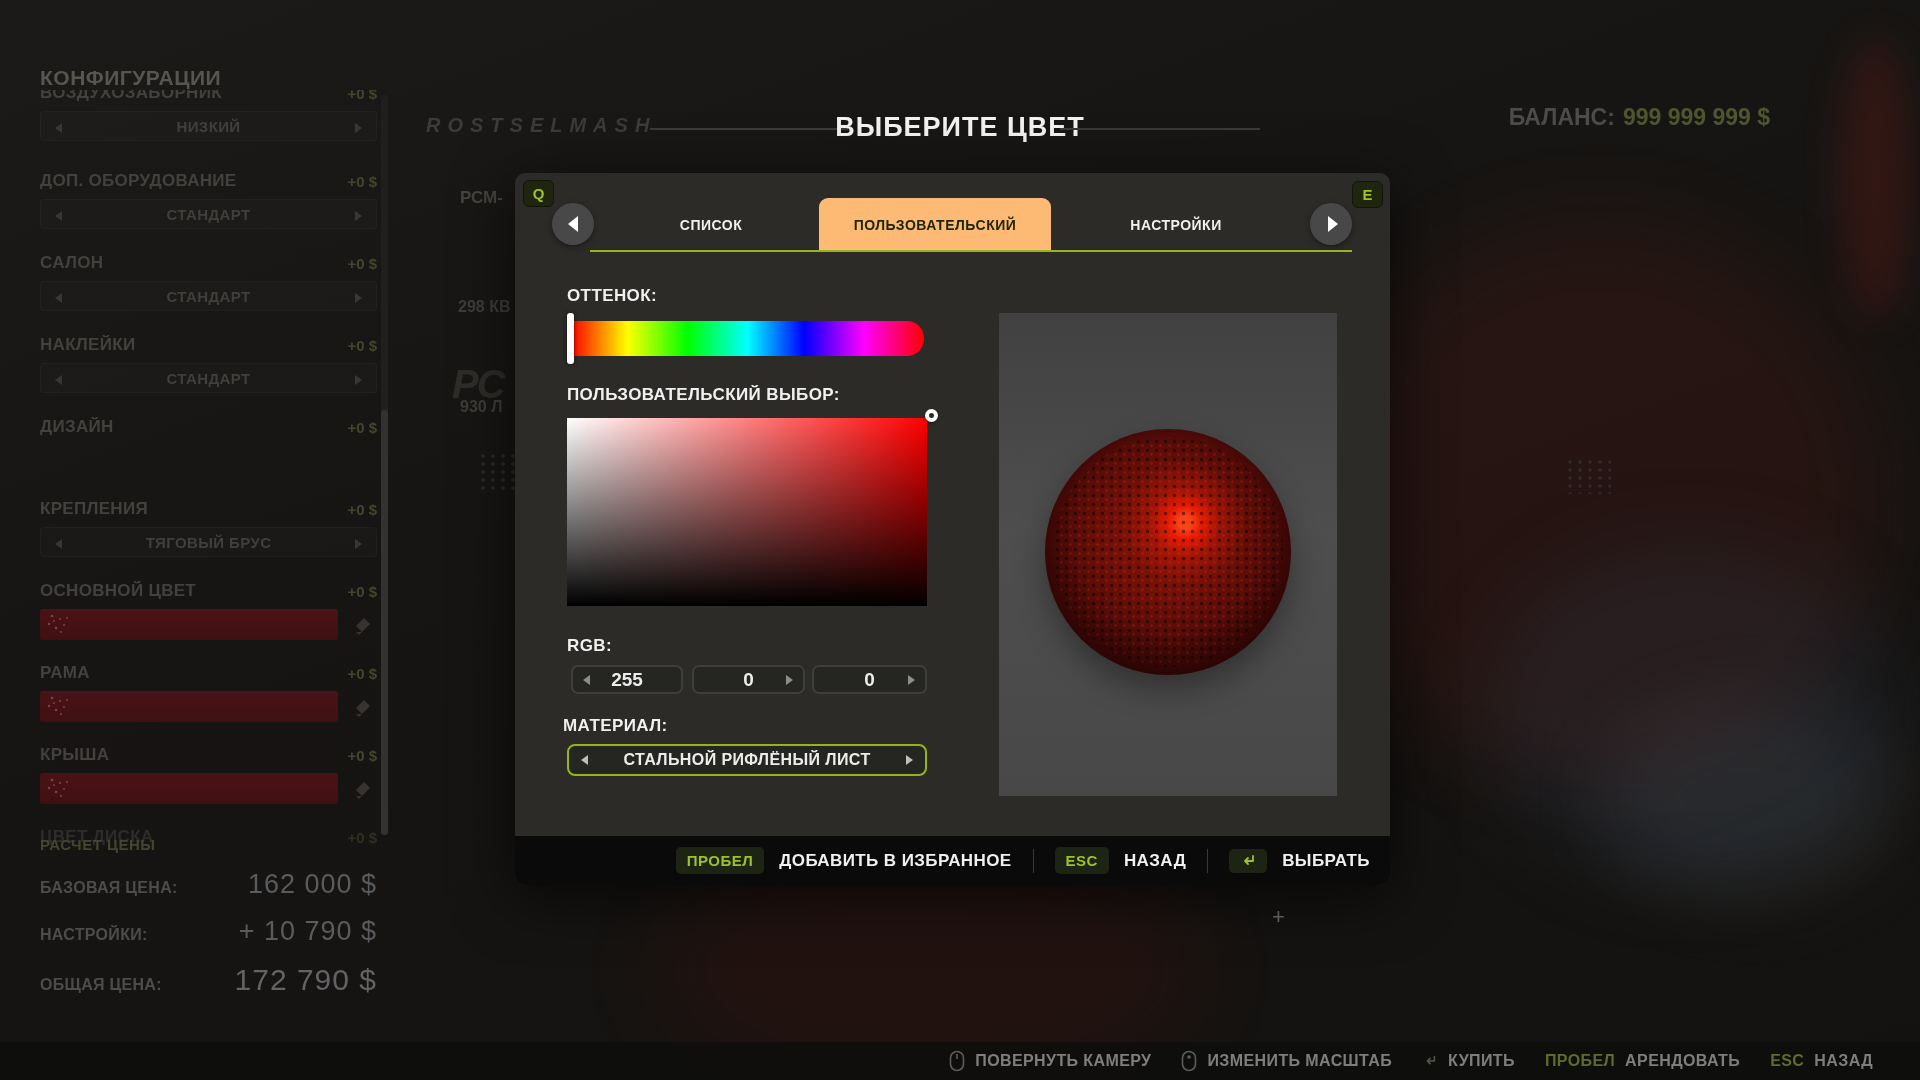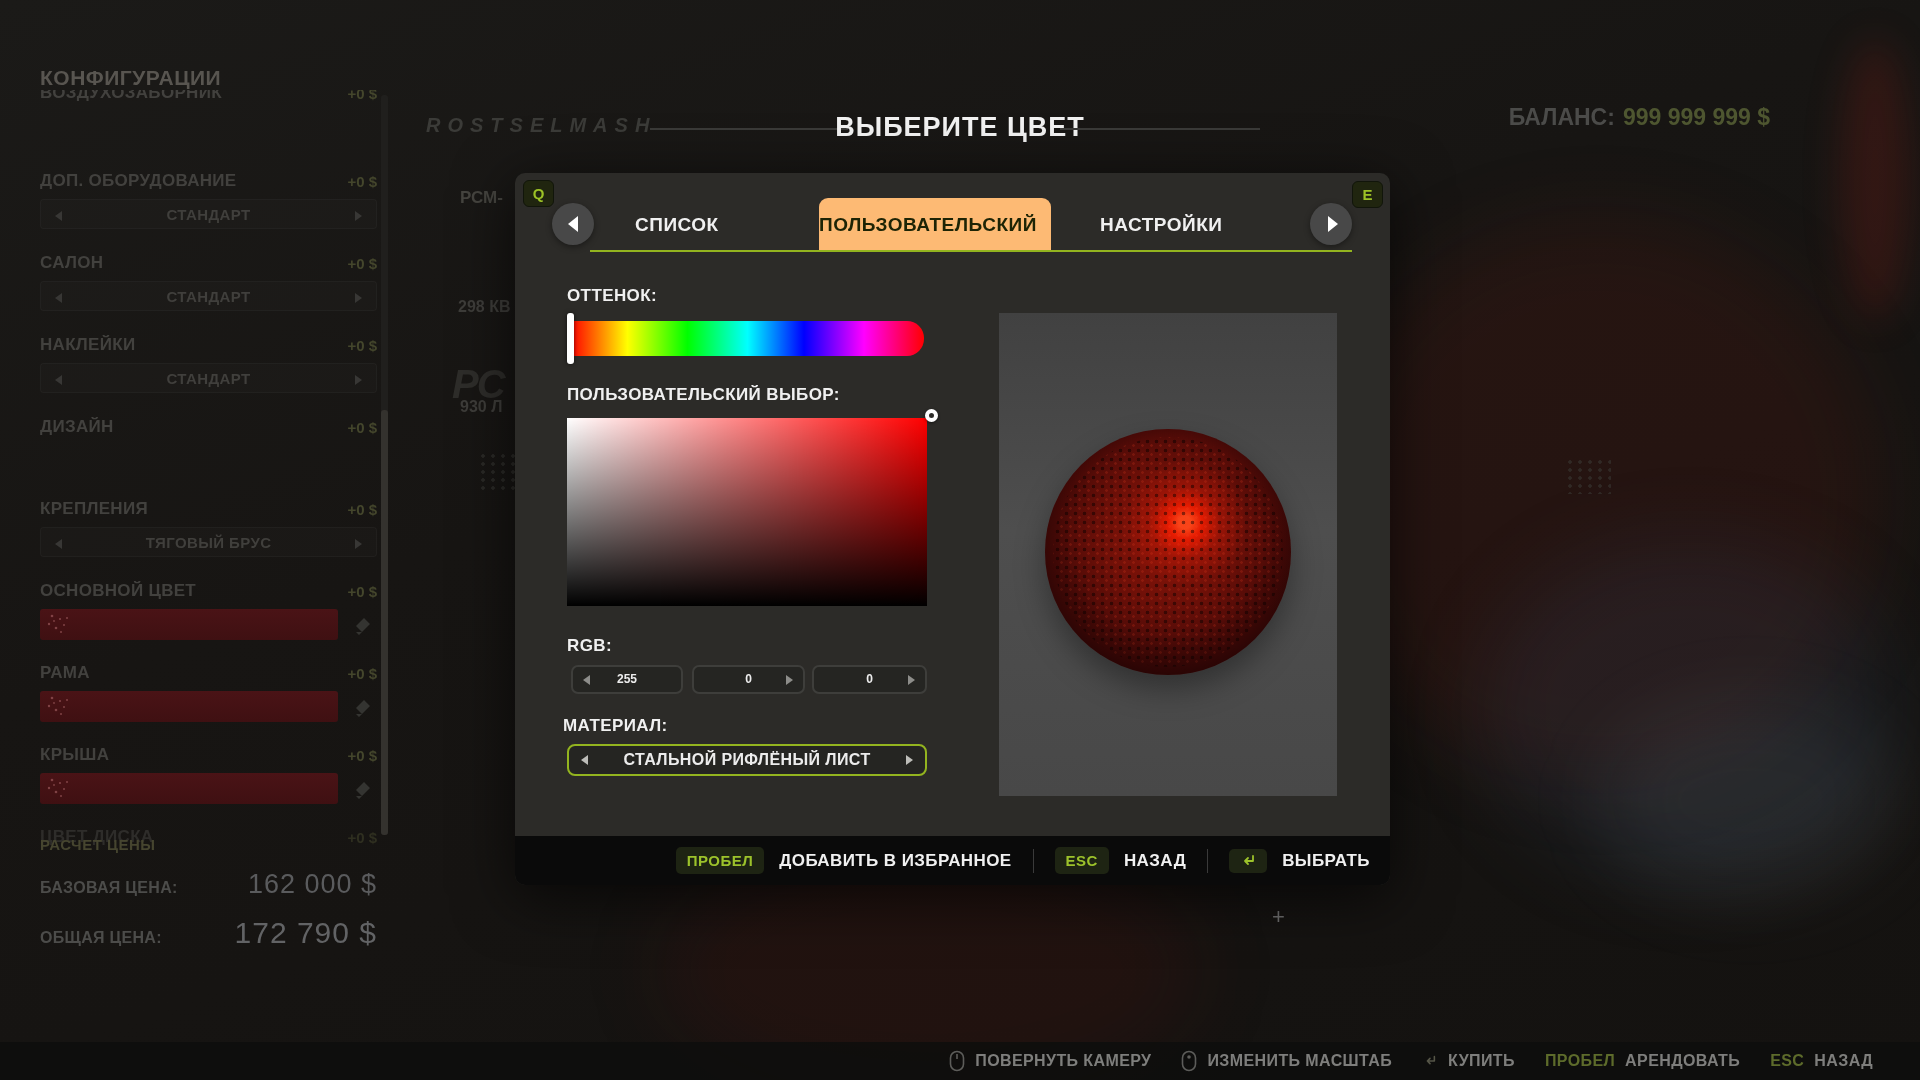--- a/index.html
+++ b/index.html
@@ -51,40 +51,40 @@
   .dialog{left:515px;top:173px;width:875px;height:712px;background:#2c2b28;border-radius:10px;
           box-shadow:0 12px 60px rgba(0,0,0,.65);}
   .hotkey{position:absolute;width:31px;height:27px;background:#20250f;border:1px solid #11150a;
           border-radius:6px;color:#9cc226;font-size:15px;font-weight:bold;text-align:center;
           line-height:26px;}
   .nav-circle{position:absolute;width:42px;height:42px;border-radius:50%;background:#484848;
               box-shadow:0 2px 6px rgba(0,0,0,.4);}
   .nav-circle .tri{position:absolute;top:13px;}
   .nc-l{left:16px;border-width:8px 10px 8px 0;border-color:transparent #fff transparent transparent;}
   .nc-r{left:18px;border-width:8px 0 8px 10px;border-color:transparent transparent transparent #fff;}
-  .tab{position:absolute;top:25px;height:54px;line-height:54px;text-align:left;
-       font-size:19px;font-weight:bold;color:#f0f0f0;letter-spacing:.5px;cursor:pointer;}
+  .tab{position:absolute;top:25px;height:54px;line-height:54px;text-align:center;
+       font-size:14px;font-weight:bold;color:#f0f0f0;letter-spacing:.5px;cursor:pointer;}
   .tab.active{background:#fdba74;color:#1d2405;border-radius:9px 9px 0 0;}
   .tab-underline{position:absolute;left:75px;top:77px;width:762px;height:2px;background:#93b41f;}
   .fld-label{position:absolute;font-size:17px;font-weight:bold;color:#f0f0f0;letter-spacing:.4px;}
   
   .hue-bar{position:absolute;left:56px;top:148px;width:353px;height:35px;border-radius:2px 17px 17px 2px;
            background:linear-gradient(to right,#ff0000 0%,#ffff00 16%,#00ff00 33%,#00ffff 50%,#0000ff 66%,#ff00ff 83%,#ff0000 100%);}
   .hue-cursor{position:absolute;left:-4px;top:-8px;width:7px;height:51px;background:#fff;border-radius:3px;
               box-shadow:0 0 4px rgba(0,0,0,.6);}
   
   .sv-box{position:absolute;left:52px;top:245px;width:360px;height:188px;
           background:linear-gradient(to top,#000,rgba(0,0,0,0) 100%),
                      linear-gradient(to right,#fff,rgba(255,255,255,0) 100%),#ff0000;}
   .sv-cursor{position:absolute;right:-11px;top:-9px;width:13px;height:13px;border-radius:50%;
              border:4px solid #fff;background:transparent;box-shadow:0 1px 3px rgba(0,0,0,.5);}
   
   .rgb-field{position:absolute;top:492px;height:29px;border:2px solid #3e3e3b;border-radius:7px;background:#252522;}
   .rgb-val{position:absolute;left:0;right:0;top:0;line-height:25px;text-align:center;color:#ececec;
-           font-size:12px;font-weight:bold;}
+           font-size:19px;font-weight:bold;}
   .st-l{position:absolute;left:10px;top:8px;border-width:5px 7px 5px 0;border-color:transparent #8d8d8a transparent transparent;}
   .st-r{position:absolute;right:10px;top:8px;border-width:5px 0 5px 7px;border-color:transparent transparent transparent #8d8d8a;}
   
   .mat-select{position:absolute;left:52px;top:571px;width:360px;height:32px;border:2px solid #93b41f;
               border-radius:8px;background:#252522;}
   .mat-val{position:absolute;left:0;right:0;top:0;line-height:28px;text-align:center;color:#ececec;
            font-size:16px;font-weight:bold;letter-spacing:.4px;}
   .mt-l{position:absolute;left:12px;top:9px;border-width:5px 7px 5px 0;border-color:transparent #bdbdb9 transparent transparent;}
   .mt-r{position:absolute;right:12px;top:9px;border-width:5px 0 5px 7px;border-color:transparent transparent transparent #bdbdb9;}
   
@@ -146,20 +146,25 @@
   <div class="abs modal-title">ВЫБЕРИТЕ ЦВЕТ</div>
   <div class="title-line" style="left:1060px;width:200px;"></div>
 
   <div class="abs sidebar">
 
     <div class="sb-group" style="top:2px;height:60px;overflow:hidden;">
       <div class="sb-head" style="margin-top:-8px;">
         <span class="sb-label">ВОЗДУХОЗАБОРНИК</span>
         <span class="sb-price">+0 $</span>
       </div>
+      <div class="sb-selector">
+        <span class="tri sb-tri-l"></span>
+        <span class="sb-value">НИЗКИЙ</span>
+        <span class="tri sb-tri-r"></span>
+      </div>
     </div>
 
     <div class="sb-group" style="top:82px;">
       <div class="sb-head">
         <span class="sb-label">ДОП. ОБОРУДОВАНИЕ</span>
         <span class="sb-price">+0 $</span>
       </div>
       <div class="sb-selector">
         <span class="tri sb-tri-l"></span>
         <span class="sb-value">СТАНДАРТ</span>
@@ -300,20 +305,24 @@
         <span class="sb-price">+0 $</span>
       </div>
     </div>
 
     <div class="pricing">
       <div class="pr-title">РАСЧЕТ ЦЕНЫ</div>
       <div class="pr-row">
         <span class="pr-label">БАЗОВАЯ ЦЕНА:</span>
         <span class="pr-value">162 000 $</span>
       </div>
+      <div class="pr-row">
+        <span class="pr-label">НАСТРОЙКИ:</span>
+        <span class="pr-value">+ 10 790 $</span>
+      </div>
       <div class="pr-row pr-total">
         <span class="pr-label">ОБЩАЯ ЦЕНА:</span>
         <span class="pr-value">172 790 $</span>
       </div>
     </div>
   </div>
 
   <div class="abs scrollbar">
     <div class="scrollthumb"></div>
   </div>

